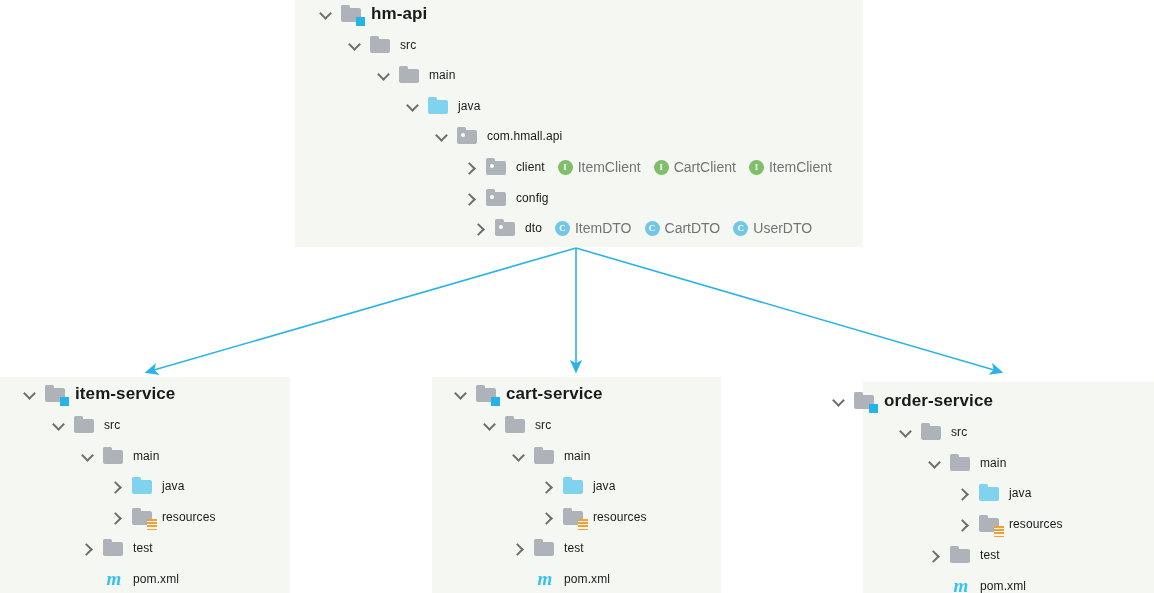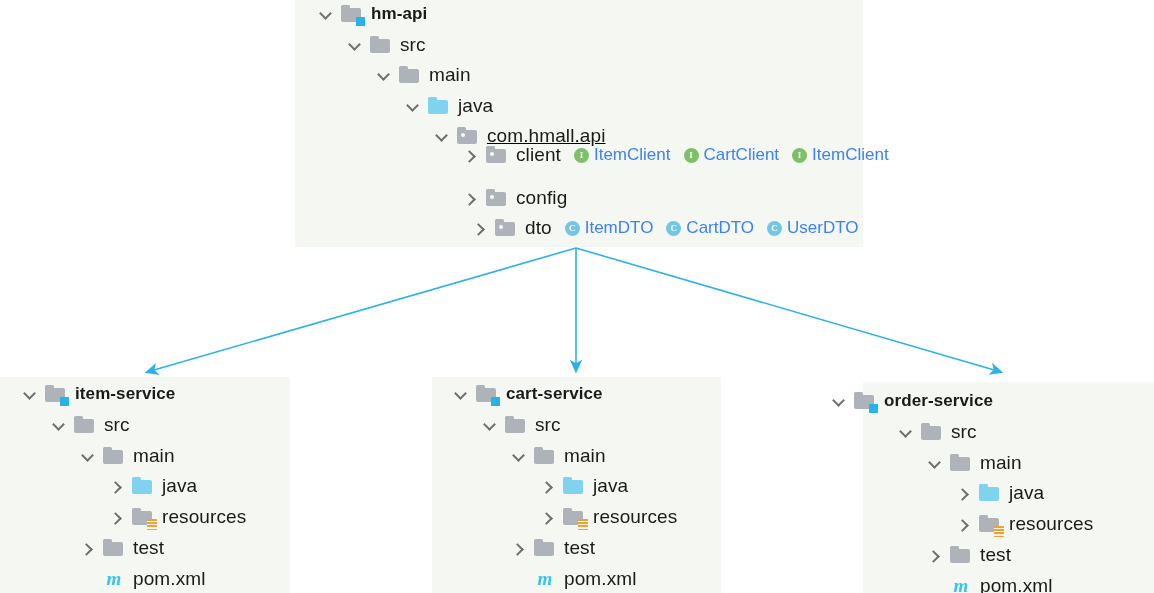--- a/index.html
+++ b/index.html
@@ -4,21 +4,21 @@
 <style>
   html,body{margin:0;padding:0;}
   body{
     width:1154px;height:593px;position:relative;overflow:hidden;
     background:#ffffff;
     font-family:"Liberation Sans", sans-serif;
   }
   .panel{position:absolute;background:#f5f8f2;}
 
   .row{position:absolute;display:flex;align-items:center;white-space:nowrap;height:26px;}
-  .lbl{color:#1a1a1a;font-size:19px;letter-spacing:.1px;}
+  .lbl{color:#1a1a1a;font-size:12px;letter-spacing:.1px;}
   .lbl.bold{font-weight:bold;font-size:17px;}
 
   
   .chev{width:16px;height:16px;position:relative;flex:0 0 16px;margin-right:7px;}
   .chev::before{
     content:"";position:absolute;left:4px;top:4px;width:7px;height:7px;
     border-right:2px solid #6e6e6e;border-bottom:2px solid #6e6e6e;
   }
   .chev.down::before{transform:rotate(45deg);left:3px;top:3px;}
   .chev.right::before{transform:rotate(-45deg);left:2px;top:5px;}
@@ -38,21 +38,21 @@
   .mi{position:relative;width:22px;height:18px;flex:0 0 22px;margin-right:8px;
       color:#36c3ee;font-weight:bold;font-style:italic;font-size:19px;line-height:18px;text-align:center;
       font-family:"Liberation Serif",serif;}
 
   
   .cls{display:inline-flex;align-items:center;margin-left:13px;}
   .badge{width:15px;height:15px;border-radius:50%;display:inline-flex;align-items:center;justify-content:center;
          color:#ffffff;font-size:9px;font-weight:bold;margin-right:5px;font-family:"Liberation Serif",serif;}
   .badge.i{background:#7fbf6a;}
   .badge.c{background:#74c7e4;}
-  .cname{font-size:17px;color:#3b82f6;}
+  .cname{font-size:14px;color:#737373;}
 
   svg.arrows{position:absolute;left:0;top:0;width:1154px;height:593px;pointer-events:none;}
 </style>
 </head>
 <body>
 
 <div class="panel" id="parent-panel" style="left:295px;top:0px;width:568px;height:247px;"></div>
 
 <div class="panel" style="left:0px;top:377px;width:290px;height:216px;"></div>
 <div class="panel" style="left:432px;top:377px;width:289px;height:216px;"></div>
@@ -98,30 +98,30 @@
       <span class="lbl">main</span>
     </div>
     <div class="row" style="left: 405px; top: 93px;">
       <span class="chev down"></span>
       <span class="fi blue">
         <i class="tab"></i>
         <i class="body"></i>
       </span>
       <span class="lbl">java</span>
     </div>
-    <div class="row" style="left: 434px; top: 123px; text-decoration: underline;">
+    <div class="row" style="left: 434px; top: 123px;">
       <span class="chev down"></span>
       <span class="fi">
         <i class="tab"></i>
         <i class="body"></i>
         <i class="dot"></i>
       </span>
       <span class="lbl">com.hmall.api</span>
     </div>
-    <div class="row" style="left: 463px; top: 142px;">
+    <div class="row" style="left: 463px; top: 154px;">
       <span class="chev right"></span>
       <span class="fi">
         <i class="tab"></i>
         <i class="body"></i>
         <i class="dot"></i>
       </span>
       <span class="lbl">client</span>
       <span class="cls">
         <span class="badge i">I</span>
         <span class="cname">ItemClient</span>

